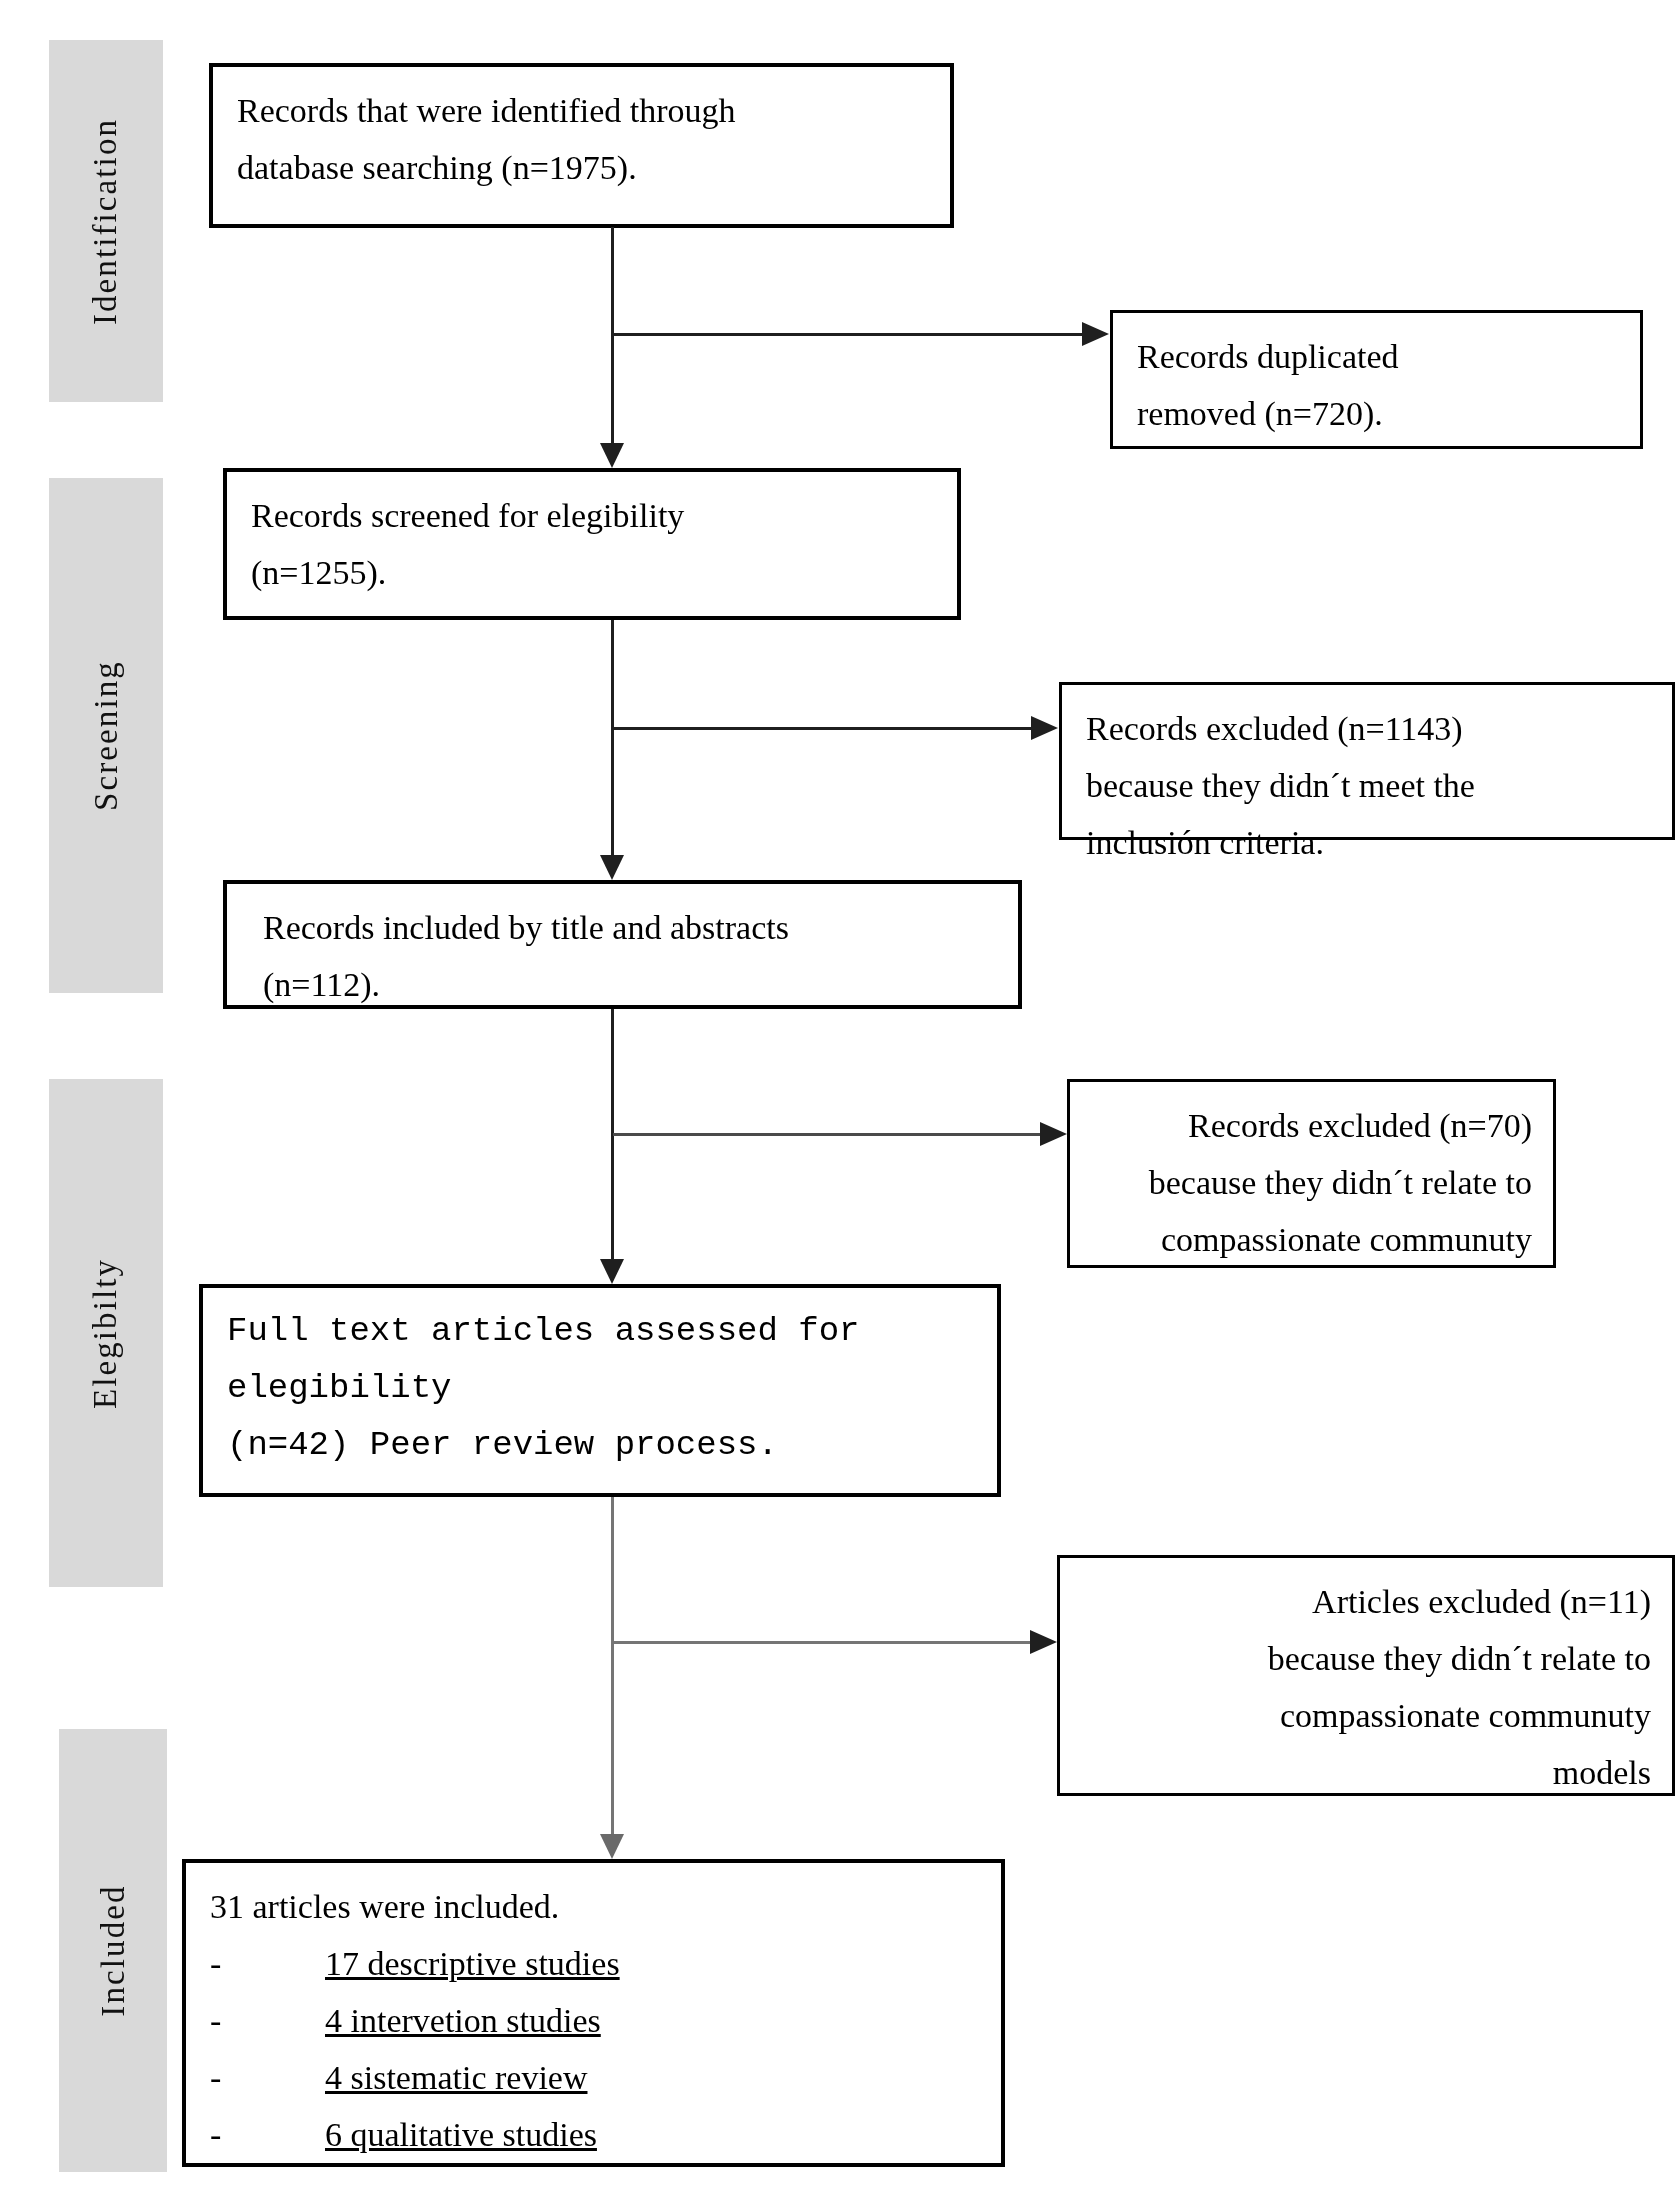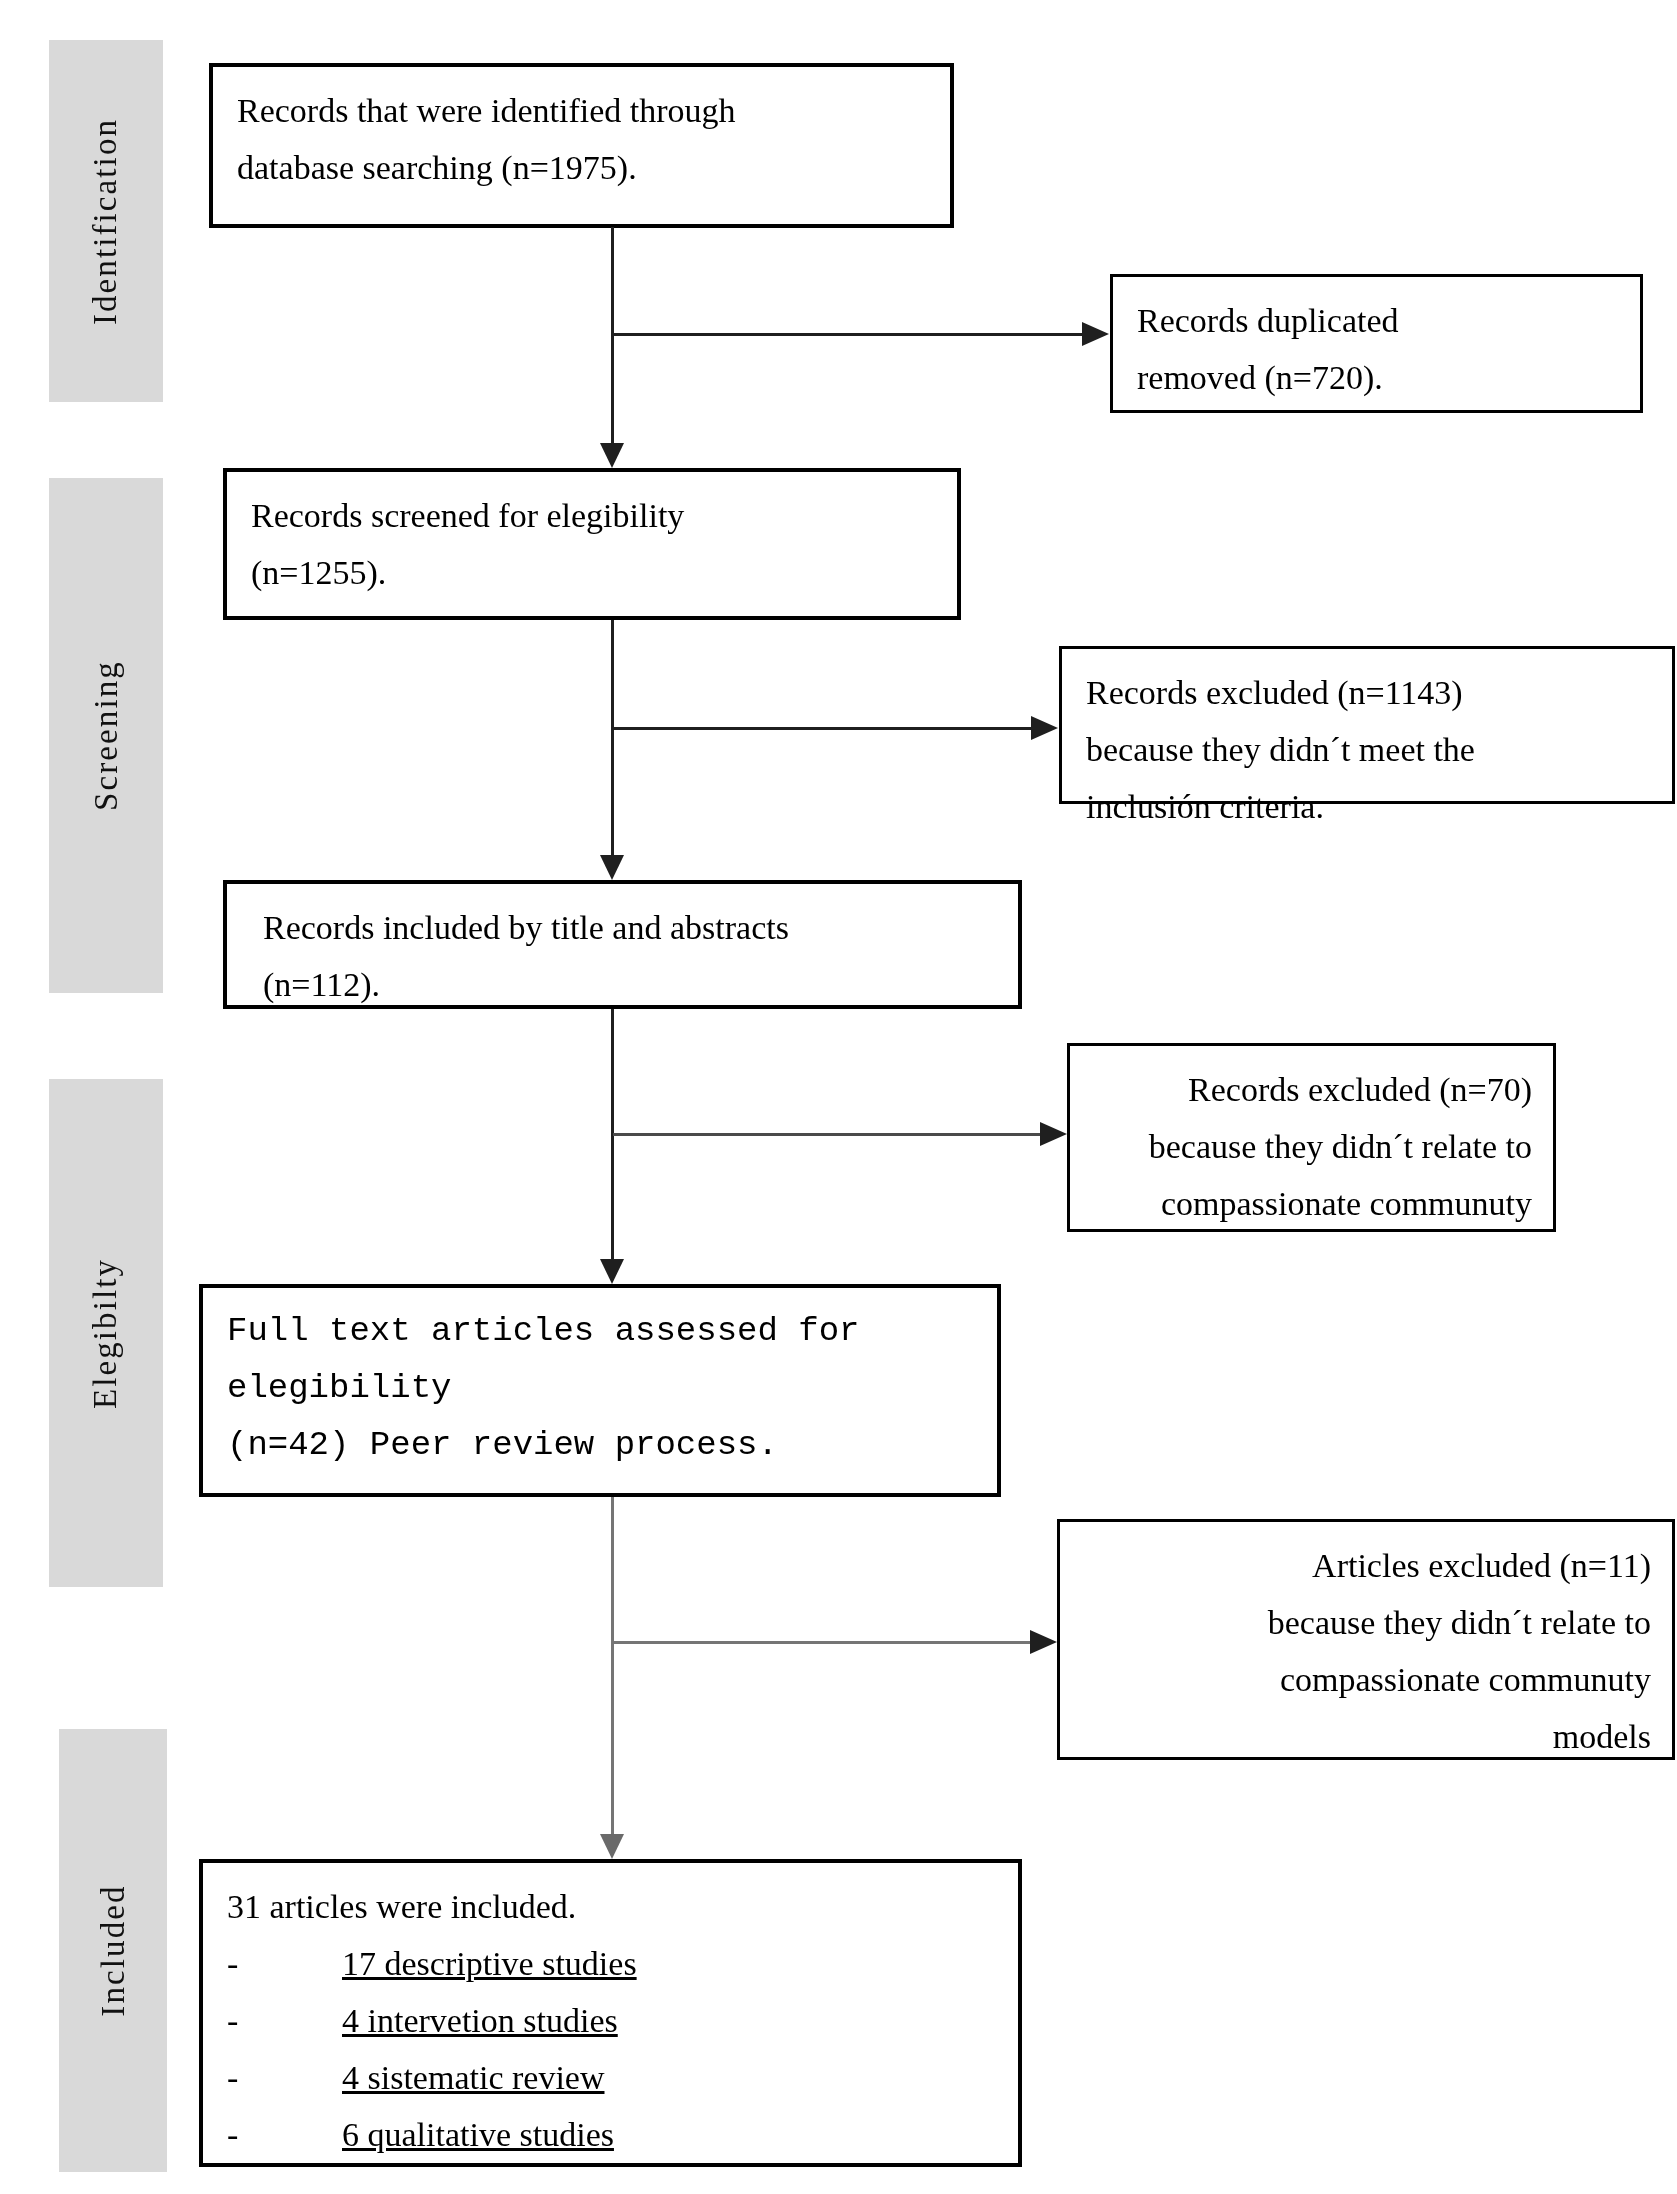--- a/index.html
+++ b/index.html
@@ -5,21 +5,21 @@
   html,body{margin:0;padding:0;background:#ffffff;}
   body{width:1677px;height:2194px;position:relative;
        font-family:"Liberation Serif","DejaVu Serif",serif;color:#000;}
   .stage-band{position:absolute;background:#d9d9d9;display:flex;
               align-items:center;justify-content:center;}
   .stage-label{transform:rotate(-90deg);white-space:nowrap;font-size:33px;
                letter-spacing:2.1px;color:#111;}
   .flow-box{position:absolute;background:#ffffff;border:4.2px solid #000;
             box-sizing:border-box;padding:14.7px 21px 10.5px 24px;
             font-size:34px;line-height:57px;}
-  .side-box{border-width:3.7px;}
+  .side-box{border-width:3.7px;margin-top:36px;}
   .box-text{white-space:pre-line;}
   .vline{position:absolute;width:3.2px;background:#1f1f1f;}
   .hline{position:absolute;height:3.2px;background:#1f1f1f;}
   .gray{background:#757575;}
   .grayish{background:#4a4a4a;}
   .arrow-right{position:absolute;width:0;height:0;
                border-top:12.6px solid transparent;border-bottom:12.6px solid transparent;
                border-left:27px solid #1f1f1f;}
   .arrow-down{position:absolute;width:0;height:0;
               border-left:12.6px solid transparent;border-right:12.6px solid transparent;
@@ -82,21 +82,21 @@
 (n=42) Peer review process.</div>
 </div>
 
 <div class="flow-box side-box" style="left:1057px;top:1519px;width:618px;height:241px;text-align:right;">
   <div class="box-text">Articles excluded (n=11)
 because they didn´t relate to
 compassionate communuty
 models</div>
 </div>
 
-<div class="flow-box" style="left:199px;top:1859px;width:823px;height:308px;">
+<div class="flow-box" style="left:182px;top:1859px;width:823px;height:308px;">
   <div class="b5-line">31 articles were included.</div>
   <div class="b5-line">
     <span class="b5-dash">-</span>
     <span class="b5-text">17 descriptive studies</span>
   </div>
   <div class="b5-line">
     <span class="b5-dash">-</span>
     <span class="b5-text">4 intervetion studies</span>
   </div>
   <div class="b5-line">

